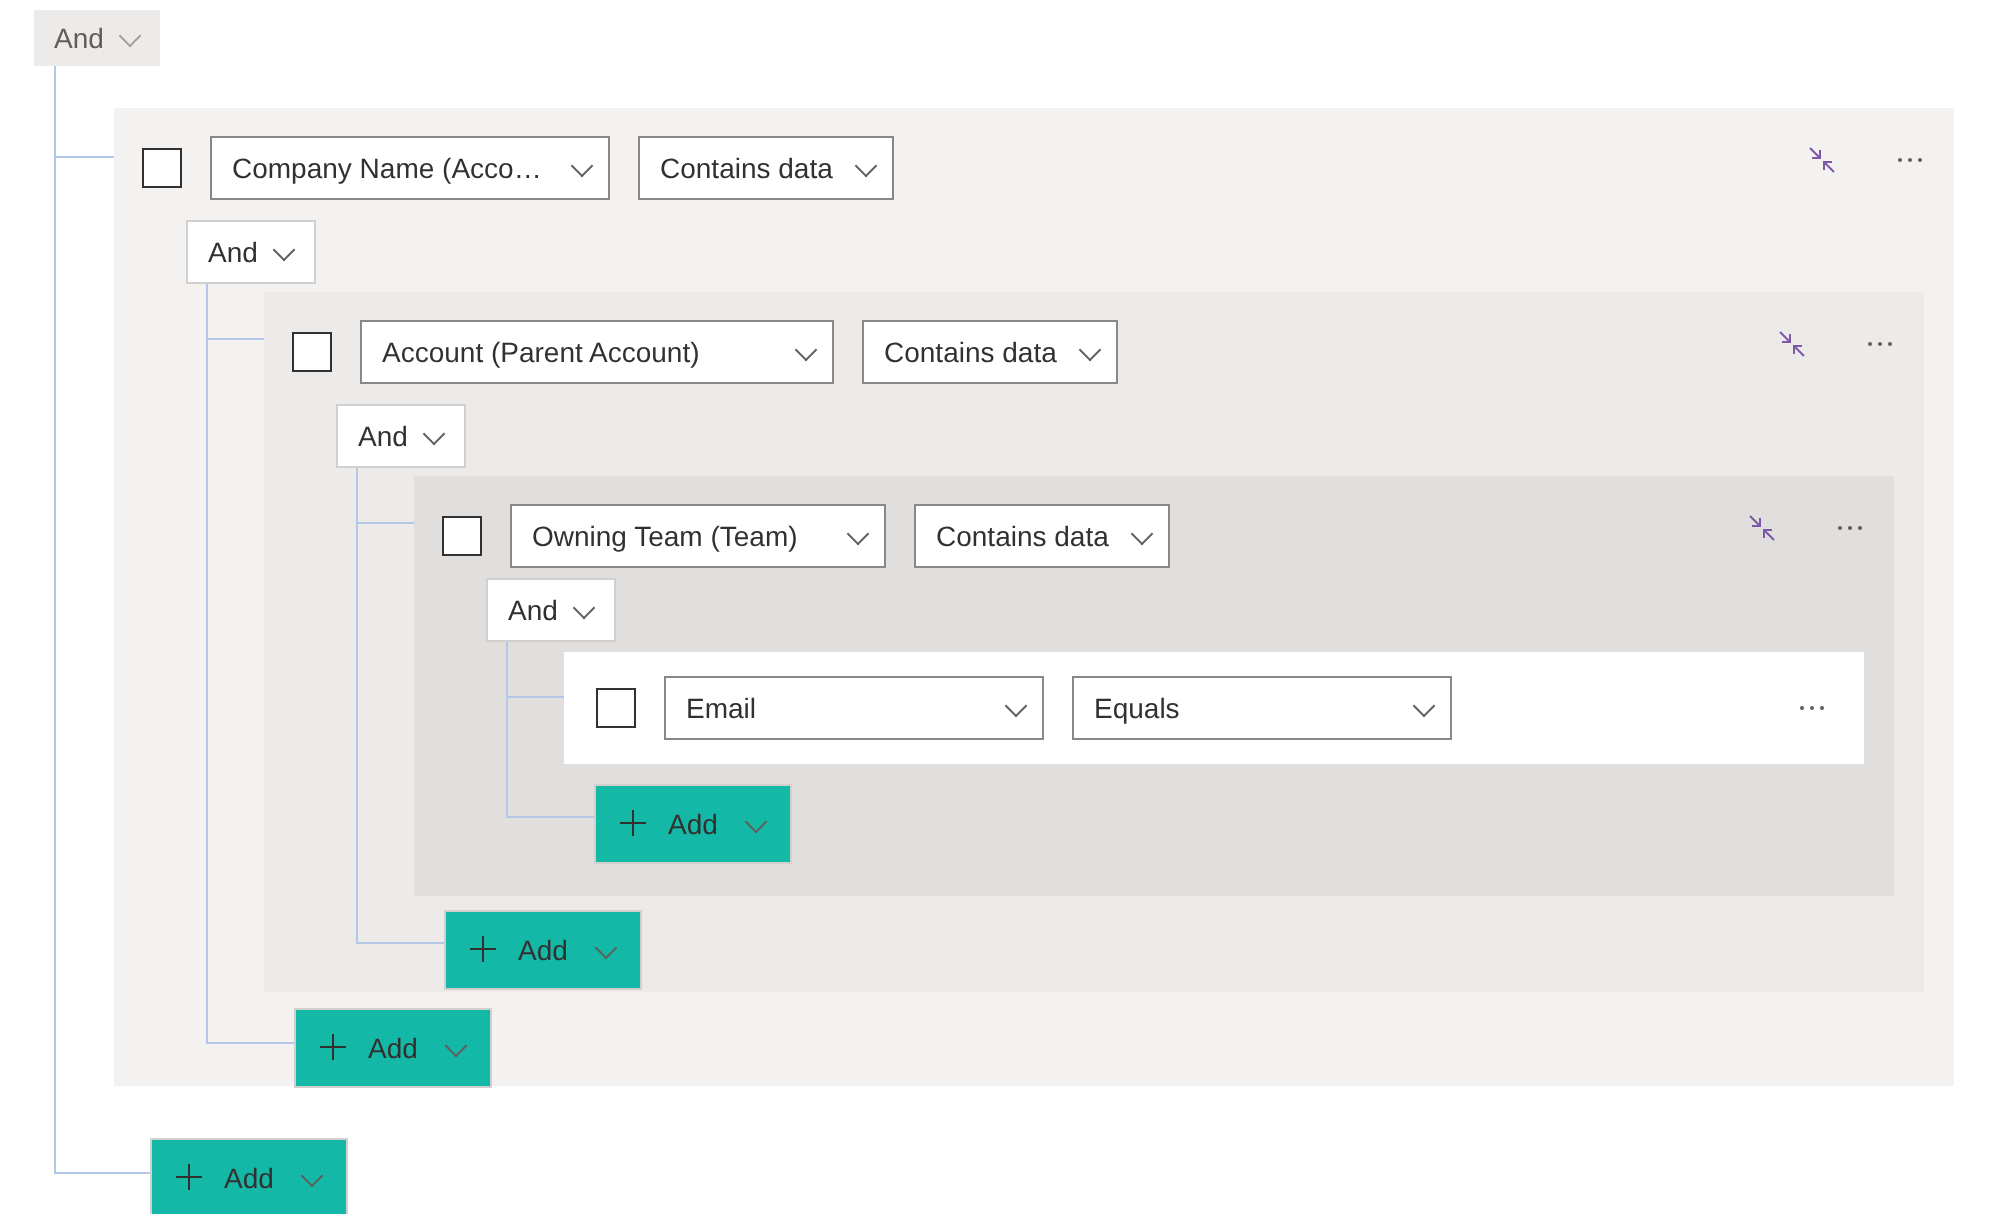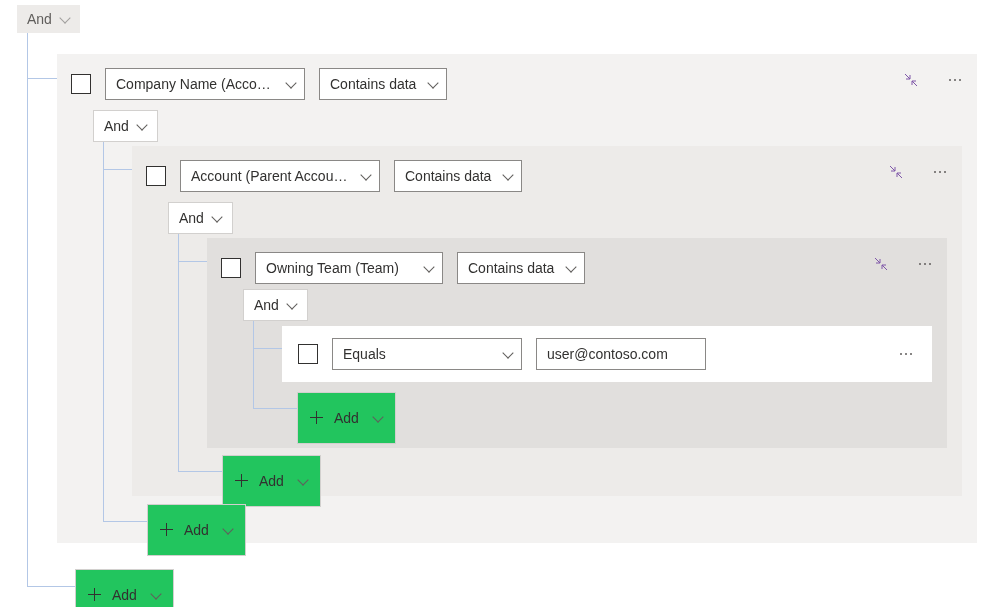--- a/index.html
+++ b/index.html
@@ -26,21 +26,21 @@
     
     .and-pill { background: #fff; border: 1px solid #d2d0ce; padding: 6px 10px; display: inline-flex; align-items: center; gap: 8px; cursor: pointer; height: 32px; }
     
     .checkbox { width: 20px; height: 20px; border: 1px solid #323130; background: #fff; cursor: pointer; flex-shrink: 0; }
     
     .dropdown { background: #fff; border: 1px solid #8a8886; padding: 0 8px 0 10px; display: inline-flex; align-items: center; justify-content: space-between; gap: 12px; cursor: pointer; height: 32px; }
     .dropdown span.label { overflow: hidden; text-overflow: ellipsis; white-space: nowrap; }
     
     .textfield { background: #fff; border: 1px solid #8a8886; padding: 0 10px; display: inline-flex; align-items: center; height: 32px; }
     
-    .add-btn { background: #22c55e; border: 1px solid #d2d0ce; padding: 0 12px; display: inline-flex; align-items: center; height: 52px; gap: 4px; cursor: pointer; }
+    .add-btn { background: #14b8a6; border: 1px solid #d2d0ce; padding: 0 12px; display: inline-flex; align-items: center; height: 40px; gap: 4px; cursor: pointer; }
     
     .card { background: #f3f2f1; padding: 14px; position: relative; }
     .card2 { background: #edebe9; padding: 14px; position: relative; }
     .card3 { background: #e1dfdd; padding: 14px; position: relative; }
     .card4 { background: #fff; padding: 12px; position: relative; }
     
     .card-actions { position: absolute; top: 12px; right: 8px; display: flex; align-items: center; gap: 16px; }
     .action-btn { width: 28px; height: 28px; display:flex; align-items:center; justify-content:center; cursor:pointer; }
     .card-actions .collapse-icon svg { stroke: #7e57a8; }
     
@@ -97,21 +97,21 @@
   <div style="position:absolute; left:46px; top:88px; height:28px; width:28px;" class="tree-line-v">
     <div style="position:absolute; left:0; bottom:0; width:28px;" class="tree-line-h"></div>
   </div>
   <div style="position:absolute; left:46px; top:116px; height:352px; width:44px;" class="tree-line-v">
     <div style="position:absolute; left:0; bottom:0; width:44px;" class="tree-line-h"></div>
   </div>
 
   <div class="card2" style="position:absolute; left:75px; top:92px; width:830px; height:350px;">
     <div class="row-head">
       <div class="checkbox"></div>
-      <div class="dropdown" style="width:200px;text-align:right;">
+      <div class="dropdown" style="width:237px;text-align:right;">
         <span class="label">Account (Parent Account)</span>
         <span class="chevron"></span>
       </div>
       <div class="dropdown">
         <span>Contains data</span>
         <span class="chevron"></span>
       </div>
     </div>
     <div class="card-actions">
       <div class="action-btn collapse-icon">
@@ -174,26 +174,27 @@
 
       <div style="position:absolute; left:46px; top:83px; height:28px; width:28px;" class="tree-line-v">
         <div style="position:absolute; left:0; bottom:0; width:28px;" class="tree-line-h"></div>
       </div>
       <div style="position:absolute; left:46px; top:111px; height:60px; width:44px;" class="tree-line-v">
         <div style="position:absolute; left:0; bottom:0; width:44px;" class="tree-line-h"></div>
       </div>
 
       <div class="card4" style="position:absolute; left:75px; top:88px; width:650px; height:56px; display:flex; align-items:center; gap:14px;">
         <div class="checkbox" style="margin-left:4px;"></div>
+        <div class="dropdown" style="width:190px;">
+          <span class="label">Email</span>
+          <span class="chevron"></span>
+        </div>
         <div class="dropdown" style="width:190px;gap:24px;">
           <span>Equals</span>
           <span class="chevron"></span>
-        </div>
-        <div class="textfield" style="width:170px;">
-          <span>user@contoso.com</span>
         </div>
         <div class="action-btn" style="margin-left:auto;">
           <div class="more-icon">
               <span></span>
               <span></span>
               <span></span>
             </div>
         </div>
       </div>
 

